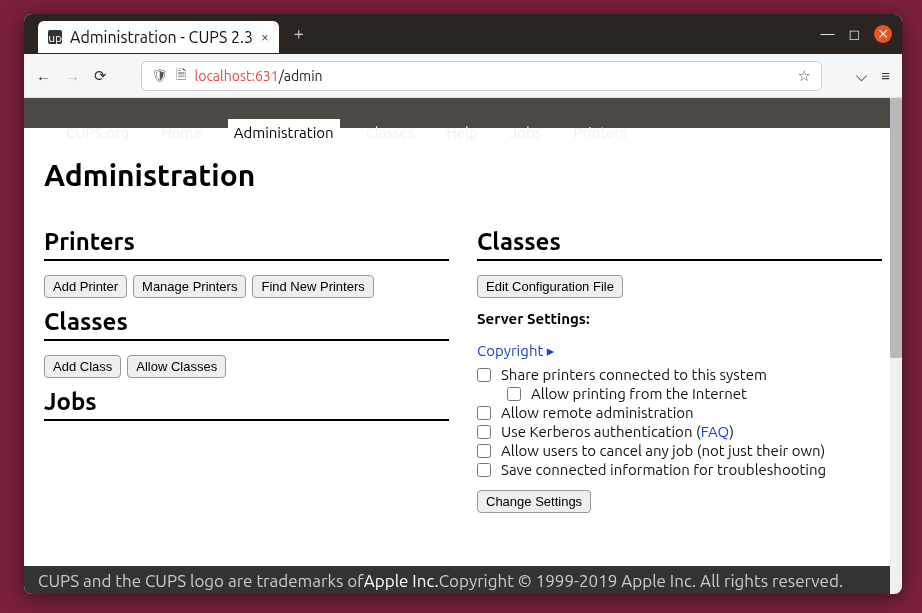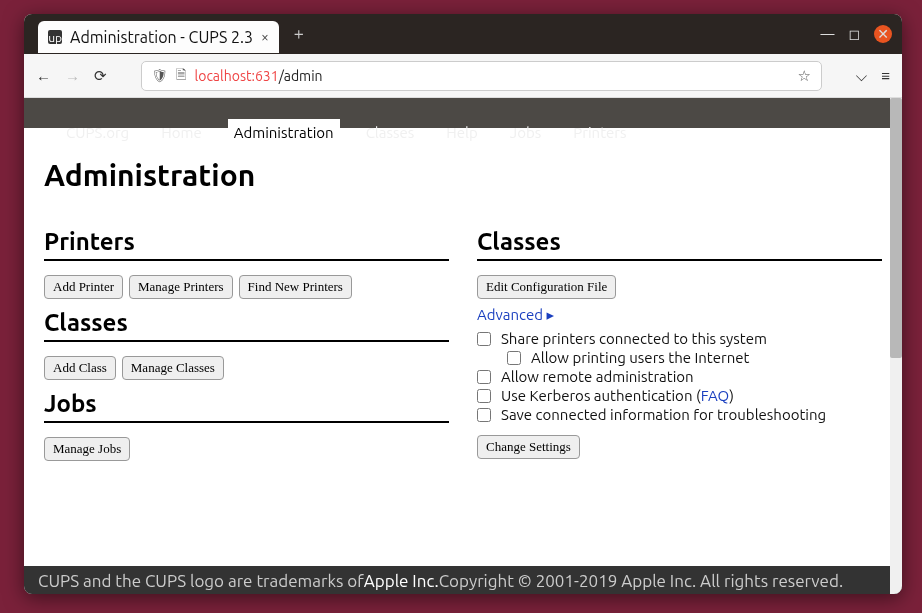--- a/index.html
+++ b/index.html
@@ -45,21 +45,21 @@
 .navstrip a.active { background:#fff; color:#000; }
 
 .page { padding: 14px 20px 0; display:flex; flex-direction:column; height: calc(100% - 30px - 28px); overflow:hidden;}
 h1.pagetitle { font-size: 30px; font-weight: bold; margin: 16px 0 26px; }
 .cols { display:flex; gap: 28px; }
 .col { flex:1; }
 h2.sect { font-size: 24px; font-weight:bold; border-bottom: 2px solid #000; padding-bottom: 4px; margin-top: 10px; margin-bottom: 14px;}
 .btnrow { display:flex; gap: 6px; flex-wrap:wrap; margin-bottom: 6px;}
 button.ui {
   font-size: 13px; padding: 3px 8px; background: #efefef; border:1px solid #999; border-radius: 4px; cursor:pointer;
-  font-family: Liberation Serif, serif;
+  font-family: Liberation Sans, sans-serif;
 }
 .settings-label { font-weight:bold; font-size:15px; margin: 12px 0 14px; }
 .advlink { color: #1a3fbf; font-size:15px; cursor:pointer; margin-bottom: 4px; display:inline-block;}
 .checkrow { display:flex; align-items:center; gap: 10px; font-size: 15px; margin: 2px 0; color:#111;}
 .checkrow.indent { margin-left: 30px; }
 .checkrow input { width:14px; height:14px; }
 .faq { color:#1a3fbf; cursor:pointer;}
 
 .footer { height: 28px; background:#333; color:#ccc; font-size:17px; display:flex; align-items:center; padding: 0 14px; }
 .footer .apple { color:#fff; }
@@ -122,65 +122,67 @@
           <h2 class="sect">Printers</h2>
           <div class="btnrow">
             <button class="ui">Add Printer</button>
             <button class="ui">Manage Printers</button>
             <button class="ui">Find New Printers</button>
           </div>
 
           <h2 class="sect">Classes</h2>
           <div class="btnrow">
             <button class="ui">Add Class</button>
-            <button class="ui">Manage Classes</button>
+            <button class="ui">Allow Classes</button>
           </div>
 
           <h2 class="sect">Jobs</h2>
-          <div class="btnrow">
-            <button class="ui">Manage Jobs</button>
-          </div>
         </div>
 
         <div class="col">
           <h2 class="sect">Classes</h2>
           <div class="btnrow">
             <button class="ui">Edit Configuration File</button>
           </div>
-          <span class="advlink">Advanced ▸</span>
+          <div class="settings-label">Server Settings:</div>
+          <span class="advlink">Copyright ▸</span>
           <div class="checkrow">
               <input type="checkbox" style="">
               <span>Share printers connected to this system</span>
             </div>
           <div class="checkrow indent">
               <input type="checkbox" style="">
-              <span>Allow printing users the Internet</span>
+              <span>Allow printing from the Internet</span>
             </div>
           <div class="checkrow">
               <input type="checkbox" style="">
               <span>Allow remote administration</span>
             </div>
           <div class="checkrow">
               <input type="checkbox" style="">
               <span><span>Use Kerberos authentication (</span><span class="faq">FAQ</span><span>)</span></span>
+            </div>
+          <div class="checkrow">
+              <input type="checkbox" style="">
+              <span>Allow users to cancel any job (not just their own)</span>
             </div>
           <div class="checkrow">
               <input type="checkbox" style="">
               <span>Save connected information for troubleshooting</span>
             </div>
           <div class="btnrow" style="margin-top:12px;">
             <button class="ui">Change Settings</button>
           </div>
         </div>
       </div>
     </div>
 
     <div class="footer">
       <span>CUPS and the CUPS logo are trademarks of </span>
       <span class="apple">Apple Inc.</span>
-      <span> Copyright © 2001-2019 Apple Inc. All rights reserved.</span>
+      <span> Copyright © 1999-2019 Apple Inc. All rights reserved.</span>
     </div>
 
     <div class="scrollbar">
       <div class="thumb"></div>
     </div>
   </div>
 </div>
 
 </body></html>

